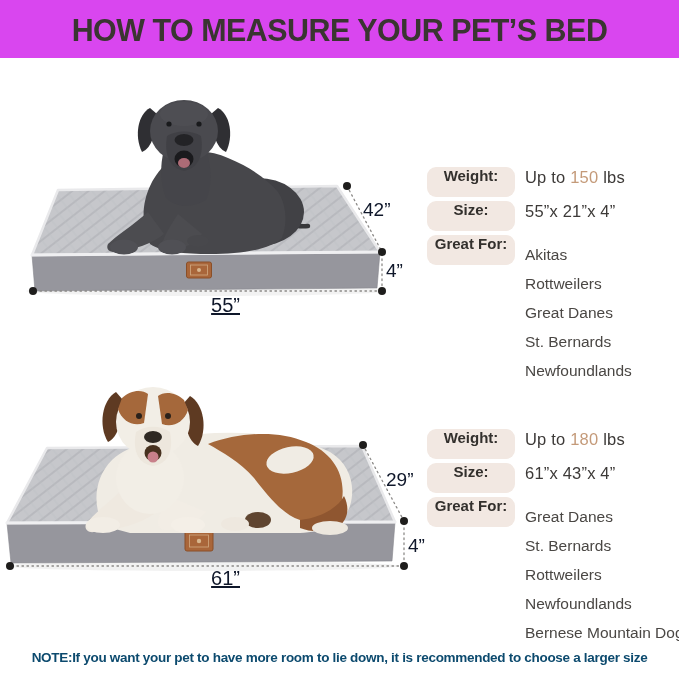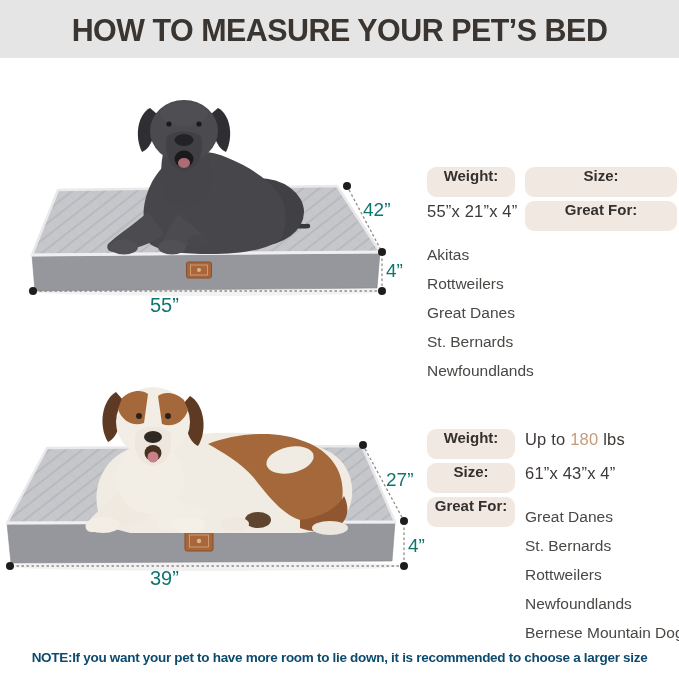--- a/index.html
+++ b/index.html
@@ -1,31 +1,31 @@
 <!DOCTYPE html>
 <html><head>
 <meta charset="utf-8">
 <style>
   html,body{margin:0;padding:0;}
   .page{
     position:relative;width:679px;height:674px;background:#ffffff;overflow:hidden;
     font-family:"Liberation Sans",sans-serif;
   }
   
-  .header{position:absolute;left:0;top:0;width:679px;height:58px;background:#e5e5e5;}
+  .header{position:absolute;left:0;top:0;width:679px;height:58px;background:#d946ef;}
   .title{
     position:absolute;left:0;top:0;width:679px;height:58px;line-height:60px;text-align:center;
     font-size:32px;font-weight:bold;color:#3a3531;letter-spacing:-0.5px;
     transform:scaleX(0.95);transform-origin:center;white-space:nowrap;
   }
   
   .art{position:absolute;left:0;top:0;}
   
-  .dim{position:absolute;font-size:19px;color:#0f766e;white-space:nowrap;}
-  .dim-w{width:90px;text-align:left;font-size:20px;}
+  .dim{position:absolute;font-size:19px;color:#0f172a;white-space:nowrap;}
+  .dim-w{width:90px;text-align:right;font-size:20px;text-decoration:underline;}
   
   .specs{
     position:absolute;left:427px;width:250px;
     display:grid;grid-template-columns:88px auto;column-gap:10px;row-gap:4px;align-items:start;
   }
   .pill{
     height:30px;line-height:18px;background:#f2e8e2;border-radius:9px;text-align:center;
     font-weight:bold;font-size:15px;color:#33302d;
   }
   .val{font-size:16.5px;line-height:18px;color:#3d3a38;letter-spacing:0.2px;padding-top:0.5px;white-space:nowrap;}
@@ -153,26 +153,27 @@
         <circle cx="404" cy="521" r="4"></circle>
       <circle cx="404" cy="566" r="4"></circle>
         <circle cx="10" cy="566" r="4"></circle>
     </g>
   </svg>
 
   <div class="dim" style="left:363px;top:199px;">42”</div>
   <div class="dim" style="left:386px;top:260px;">4”</div>
   <div class="dim dim-w" style="left:150px;top:294px;">55”</div>
 
-  <div class="dim" style="left:386px;top:469px;">27”</div>
+  <div class="dim" style="left:386px;top:469px;">29”</div>
   <div class="dim" style="left:408px;top:535px;">4”</div>
-  <div class="dim dim-w" style="left:150px;top:567px;">39”</div>
+  <div class="dim dim-w" style="left:150px;top:567px;">61”</div>
 
   <div class="specs" style="top:167px;">
     <div class="pill">Weight:</div>
+    <div class="val"><span>Up to </span><span class="accent">150</span><span> lbs</span></div>
     <div class="pill">Size:</div>
     <div class="val">55”x 21”x 4”</div>
     <div class="pill">Great For:</div>
     <div class="breeds">
       <div class="breed">Akitas</div>
       <div class="breed">Rottweilers</div>
       <div class="breed">Great Danes</div>
       <div class="breed">St. Bernards</div>
       <div class="breed">Newfoundlands</div>
     </div>

